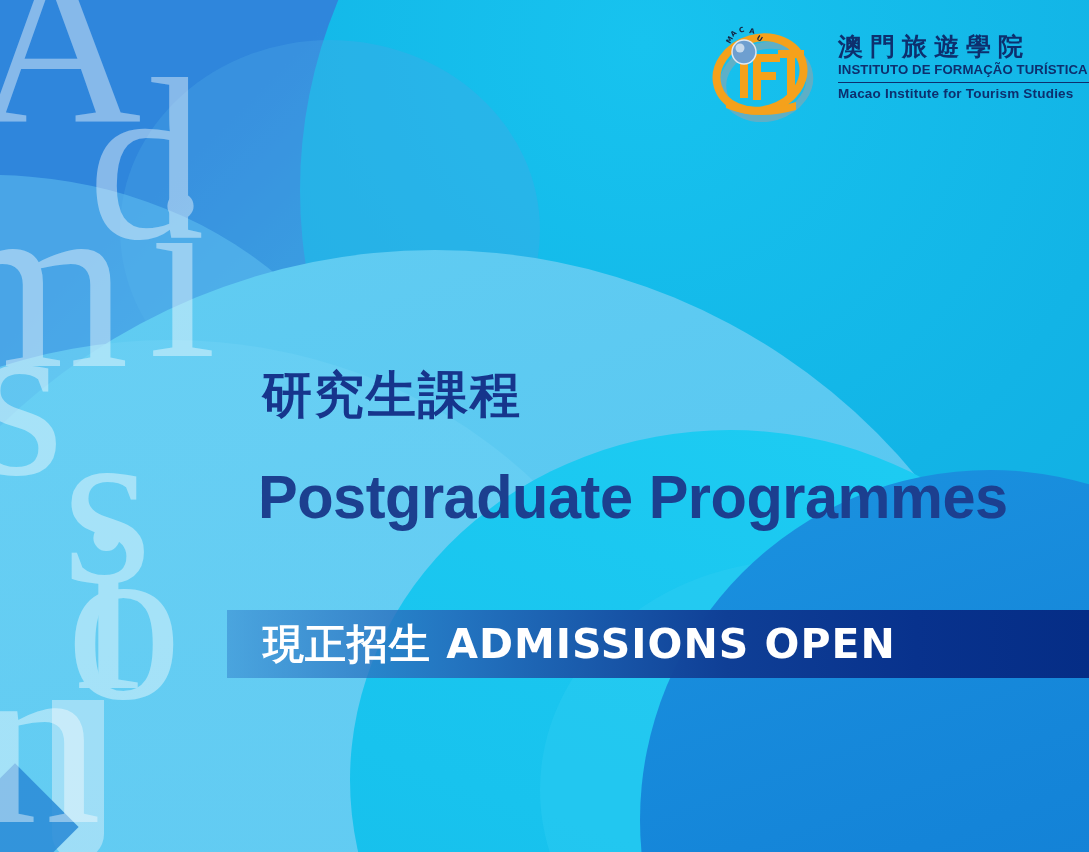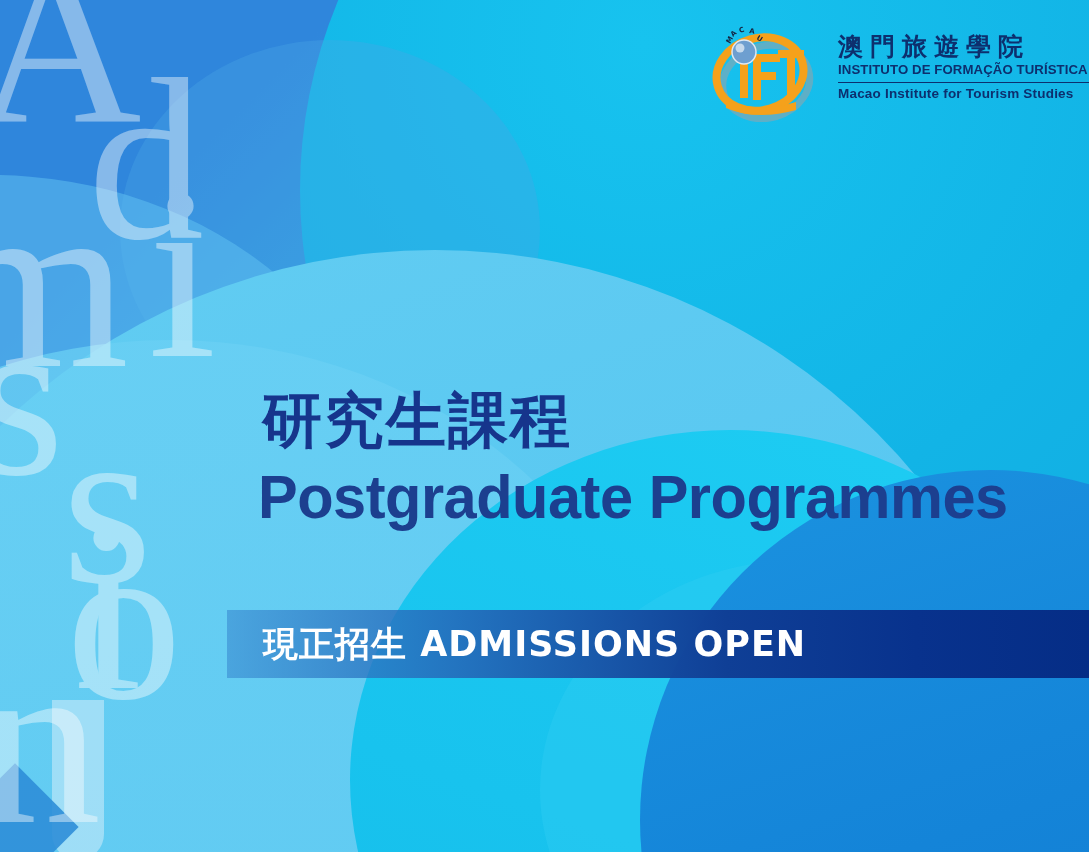--- a/index.html
+++ b/index.html
@@ -203,24 +203,24 @@
     font-family: "Liberation Serif", "DejaVu Serif", serif;
     font-size: 124px;
     font-weight: 400;
     letter-spacing: 2px;
     line-height: 1;
     white-space: nowrap;
   }
   .title-cn {
     position: absolute;
     left: 262px;
-    top: 391px;
+    top: 374px;
     color: #16358c;
-    font-family: Liberation Sans, sans-serif;
-    font-size: 60px;
+    font-family: Liberation Mono, monospace;
+    font-size: 50px;
     font-weight: 700;
     letter-spacing: 2px;
     line-height: 1;
     white-space: nowrap;
   }
   .title-en {
     position: absolute;
     left: 258px;
     top: 466px;
     color: #1c3f8f;
@@ -246,21 +246,21 @@
         rgba(37,104,185,0.86) 26%,
         #0f3f96 58%,
         #08328d 80%,
         #052d86 100%);
     display: flex;
     align-items: center;
   }
   .admissions-text {
     color: #ffffff;
     font-family: "DejaVu Sans", "Liberation Sans", sans-serif;
-    font-size: 35px;
+    font-size: 41px;
     font-weight: 700;
     letter-spacing: 1px;
     white-space: nowrap;
     margin-left: 36px;
     line-height: 1;
   }
 </style>
 </head>
 <body>
 

